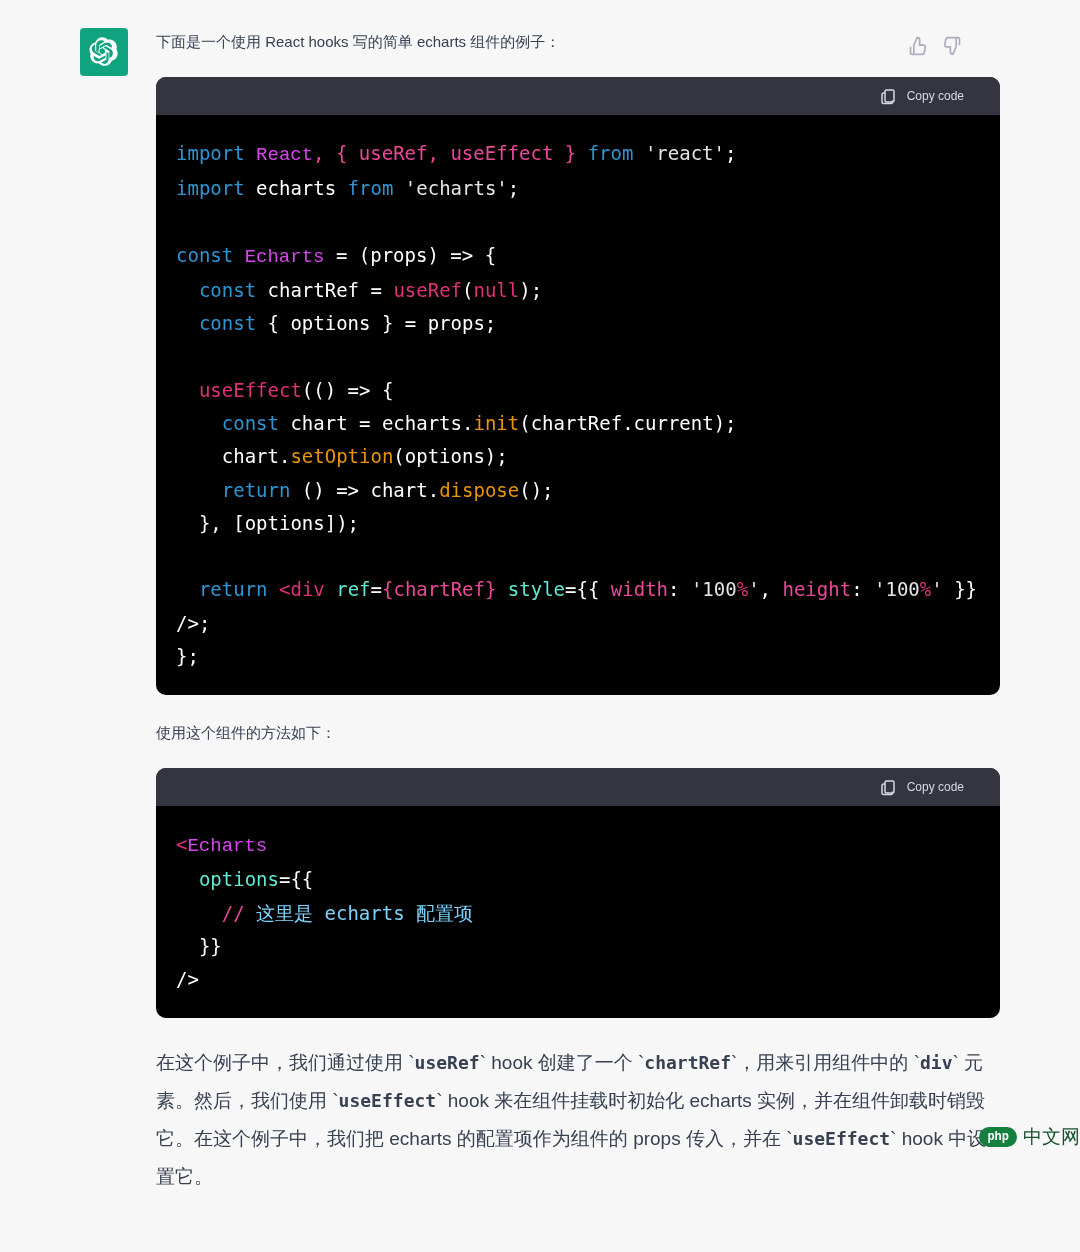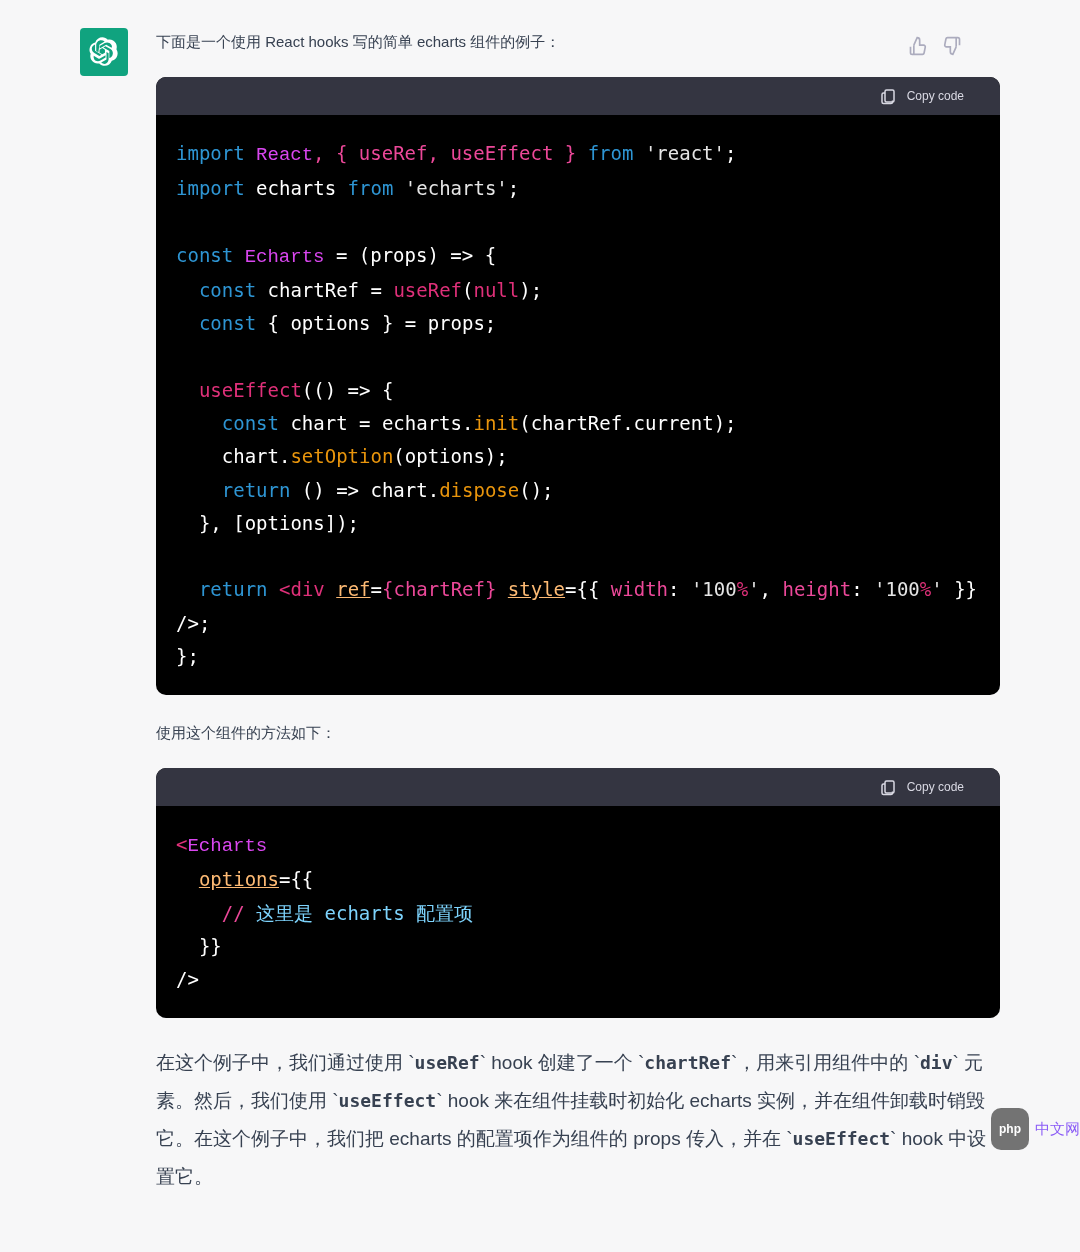--- a/index.html
+++ b/index.html
@@ -72,21 +72,21 @@
     white-space: pre-wrap;
     word-break: break-word;
   }
   .tok-kw   { color: #2e95d3; }     
   .tok-cls  { color: #d946ef; font-family: Liberation Mono, monospace; }     
   .tok-fn   { color: #e9950c; }     
   .tok-fn2  { color: #df3079; }     
   .tok-str  { color: #e5e5e5; }     
   .tok-null { color: #df3079; }     
   .tok-tag  { color: #df3079; }     
-  .tok-attr { color: #fdba74; text-decoration: underline; }
+  .tok-attr { color: #5eead4; }
   .tok-pct  { color: #df3079; }     
   .tok-com  { color: #7dd3fc; }     
   .tok-plain{ color: #ec4899; }
 
   .feedback {
     position: absolute;
     right: 118px;
     top: 36px;
     display: flex;
     gap: 14px;
@@ -96,28 +96,29 @@
 
   .watermark {
     position: absolute;
     bottom: 86px;
     right: 0;
     display: flex;
     align-items: center;
     gap: 6px;
   }
   .wm-badge {
-    background: #737373;
+    background: #15803d;
     color: #fff;
     font-size: 12px;
     font-weight: 700;
-    padding: 14px 8px;
+    padding: 3px 8px;
     border-radius: 10px;
+    font-family: Liberation Mono, monospace;
   }
-  .wm-text { font-size: 15px; color: #8b5cf6; }
+  .wm-text { font-size: 19px; color: #14532d; }
 </style>
 </head>
 <body>
 
 <div class="message">
 
   <div class="avatar">
     <svg viewBox="0 0 41 41" fill="none">
       <path d="M37.5 16.8c.9-2.7.6-5.7-.8-8.2-2.2-3.8-6.6-5.8-10.9-4.9C23.9 1.6 21.2.4 18.3.4c-4.4 0-8.3 2.8-9.7 7C5.8 8 3.4 9.7 2 12.2.1 15.5.2 19.7 2.3 23c-.9 2.7-.6 5.7.8 8.2 2.2 3.8 6.6 5.8 10.9 4.9 1.9 2.1 4.6 3.3 7.5 3.3 4.4 0 8.3-2.8 9.7-7 2.8-.6 5.2-2.3 6.6-4.8 1.9-3.3 1.8-7.5-.3-10.8zM21.5 36.8c-1.8 0-3.5-.6-4.9-1.8l6.8-3.9c.3-.2.5-.6.5-1V20.6l2.9 1.7v7.9c0 3.6-2.9 6.6-5.3 6.6zm-14.2-6c-.9-1.5-1.2-3.4-.9-5.1l6.8 3.9c.3.2.8.2 1.1 0l8.3-4.8v3.3l-6.9 4c-3.1 1.8-7.1.7-8.4-1.3zM4.3 13.5c.9-1.5 2.3-2.7 4-3.3v8.1c0 .4.2.8.5 1l8.3 4.8-2.9 1.7-6.9-4c-3.1-1.8-4.2-5.8-3-8.3zm23.6 5.5l-8.3-4.8 2.9-1.7 6.9 4c3.1 1.8 4.2 5.8 2.4 9-0.9 1.5-2.3 2.7-4 3.3v-8.1c0-.4-.2-.8-.5-1l.6.3zm2.9-4.3l-6.8-3.9c-.3-.2-.8-.2-1.1 0l-8.3 4.8v-3.3l6.9-4c3.1-1.8 7.1-.7 9 2.4.9 1.5 1.2 3.4.3 4zm-18 6l-2.9-1.7v-7.9c0-3.6 2.9-6.6 6.6-6.6 1.8 0 3.5.6 4.9 1.8l-6.8 3.9c-.3.2-.5.6-.5 1l-1.3 9.5zm1.6-3.4l3.7-2.1 3.7 2.1v4.3l-3.7 2.1-3.7-2.1v-4.3z" fill="currentColor"></path>
     </svg>

